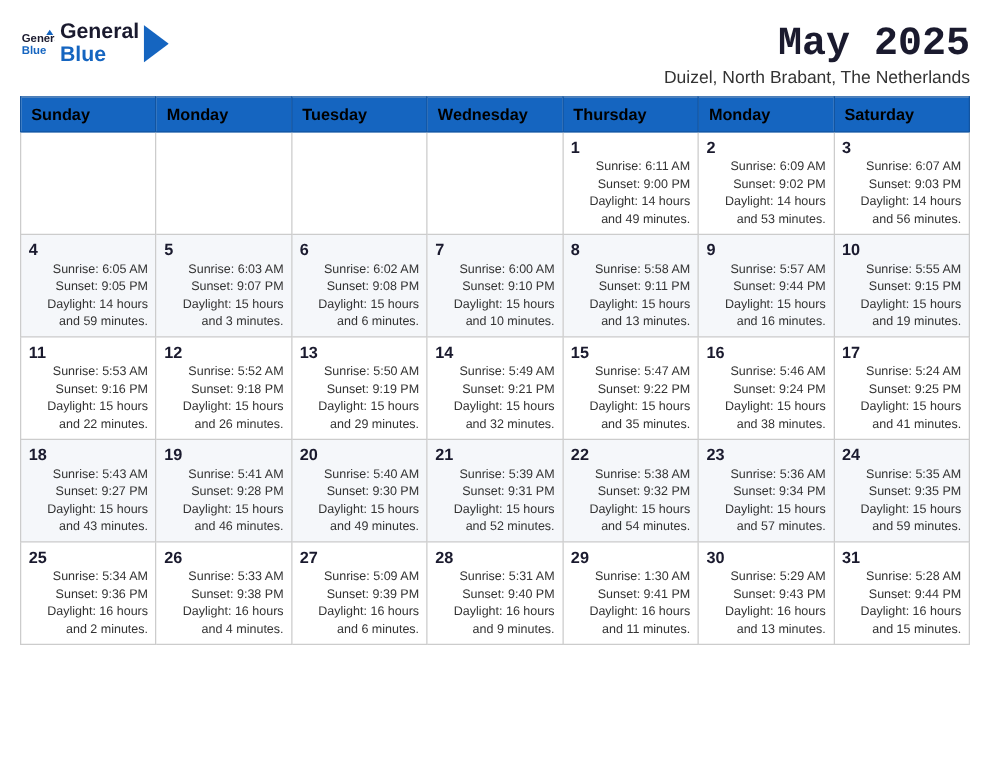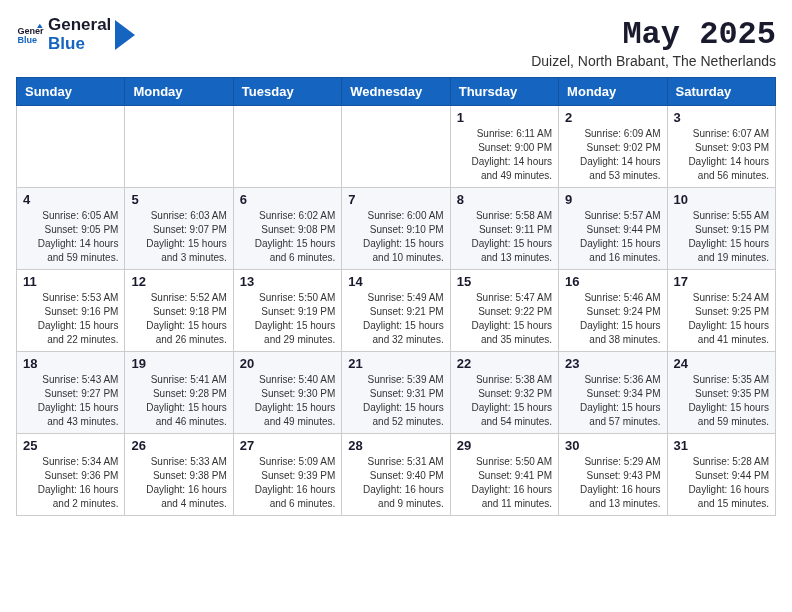--- a/index.html
+++ b/index.html
@@ -38,21 +38,21 @@
       font-size: 14px;
       color: #333;
     }
     .calendar {
       width: 100%;
       border-collapse: collapse;
       border: 1px solid #ccc;
     }
     .calendar th {
       background-color: #1565c0;
-      color: #ffffff;
+      color: #000000;
       text-align: left;
       padding: 6px 8px;
       font-size: 13px;
       border: 1px solid #1254a0;
     }
     .calendar td {
       vertical-align: top;
       border: 1px solid #ccc;
       padding: 4px 6px;
       width: calc(100% / 7);
@@ -328,21 +328,21 @@
         </td>
         <td>
           <div class="day-number">28</div>
           <div class="day-info">Sunrise: 5:31 AM
 Sunset: 9:40 PM
 Daylight: 16 hours
 and 9 minutes.</div>
         </td>
         <td>
           <div class="day-number">29</div>
-          <div class="day-info">Sunrise: 5:50 AM
+          <div class="day-info">Sunrise: 1:30 AM
 Sunset: 9:41 PM
 Daylight: 16 hours
 and 11 minutes.</div>
         </td>
         <td>
           <div class="day-number">30</div>
           <div class="day-info">Sunrise: 5:29 AM
 Sunset: 9:43 PM
 Daylight: 16 hours
 and 13 minutes.</div>

